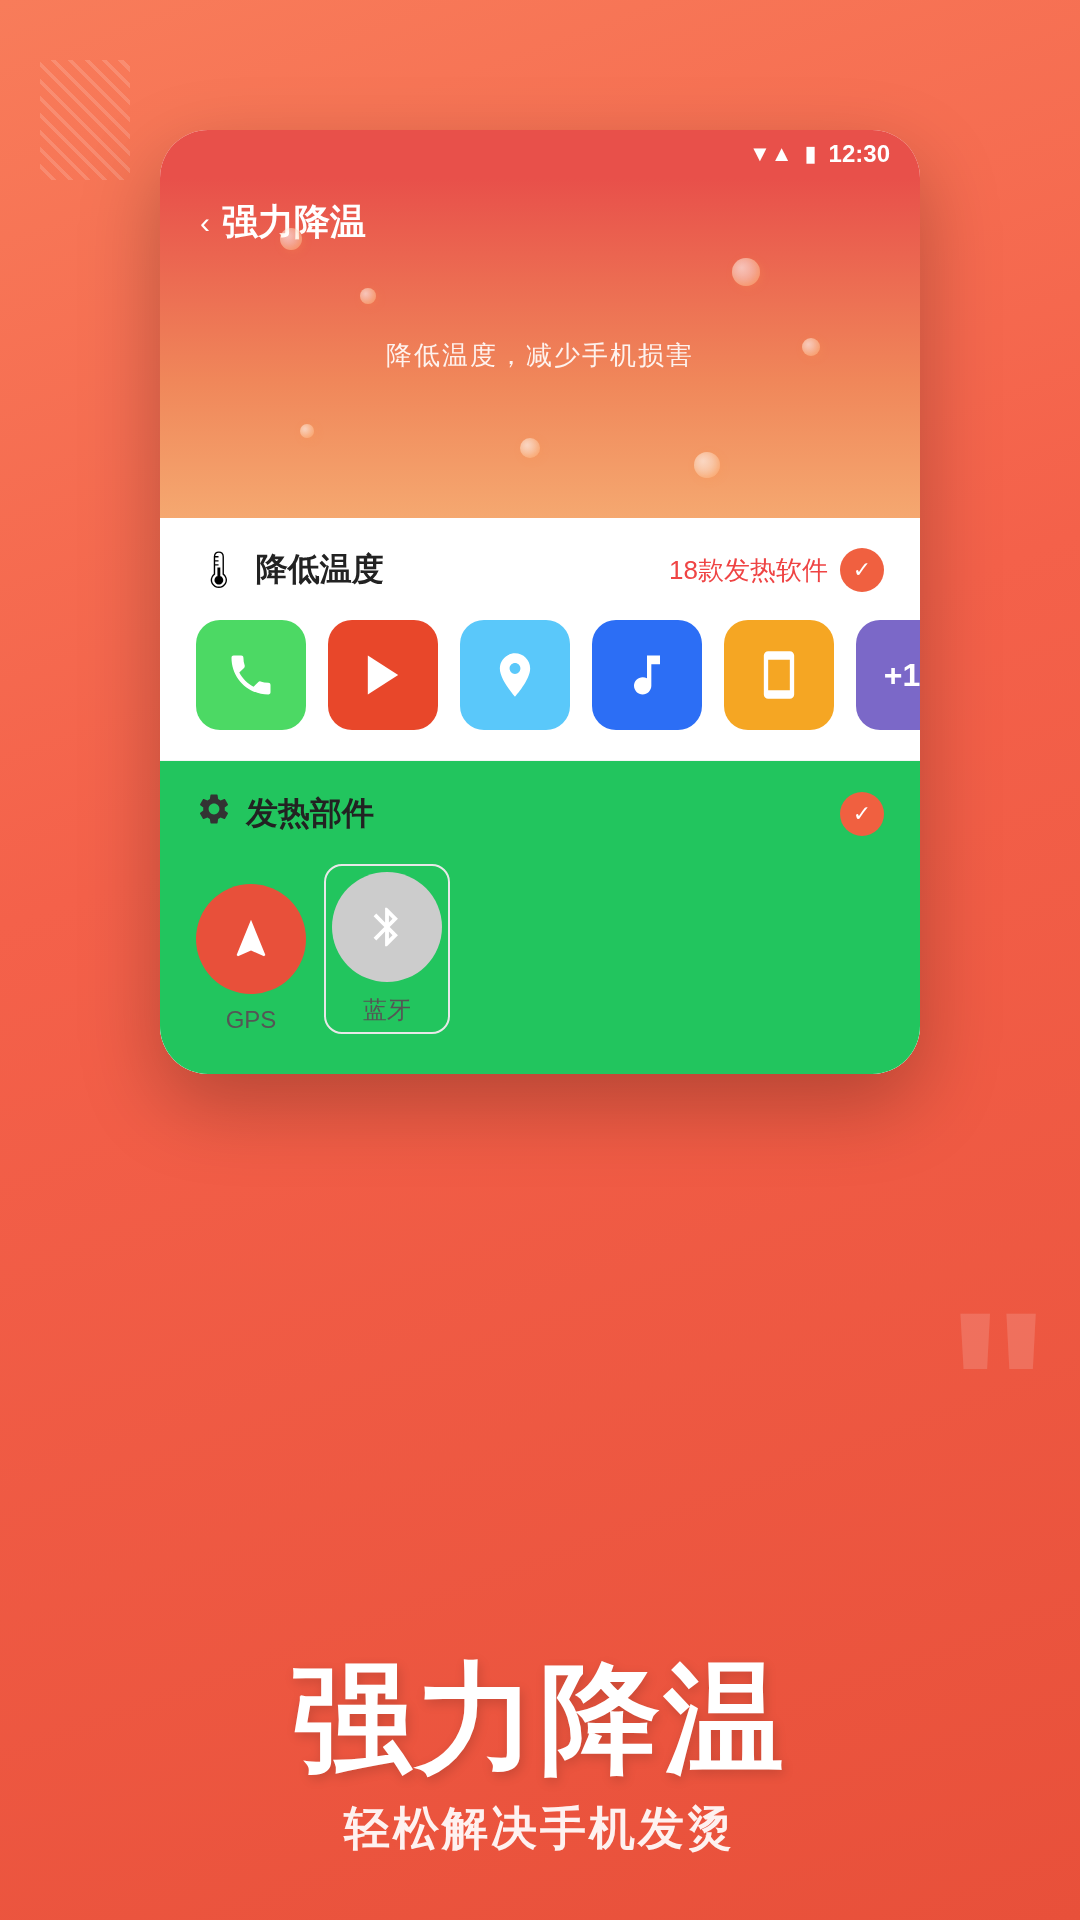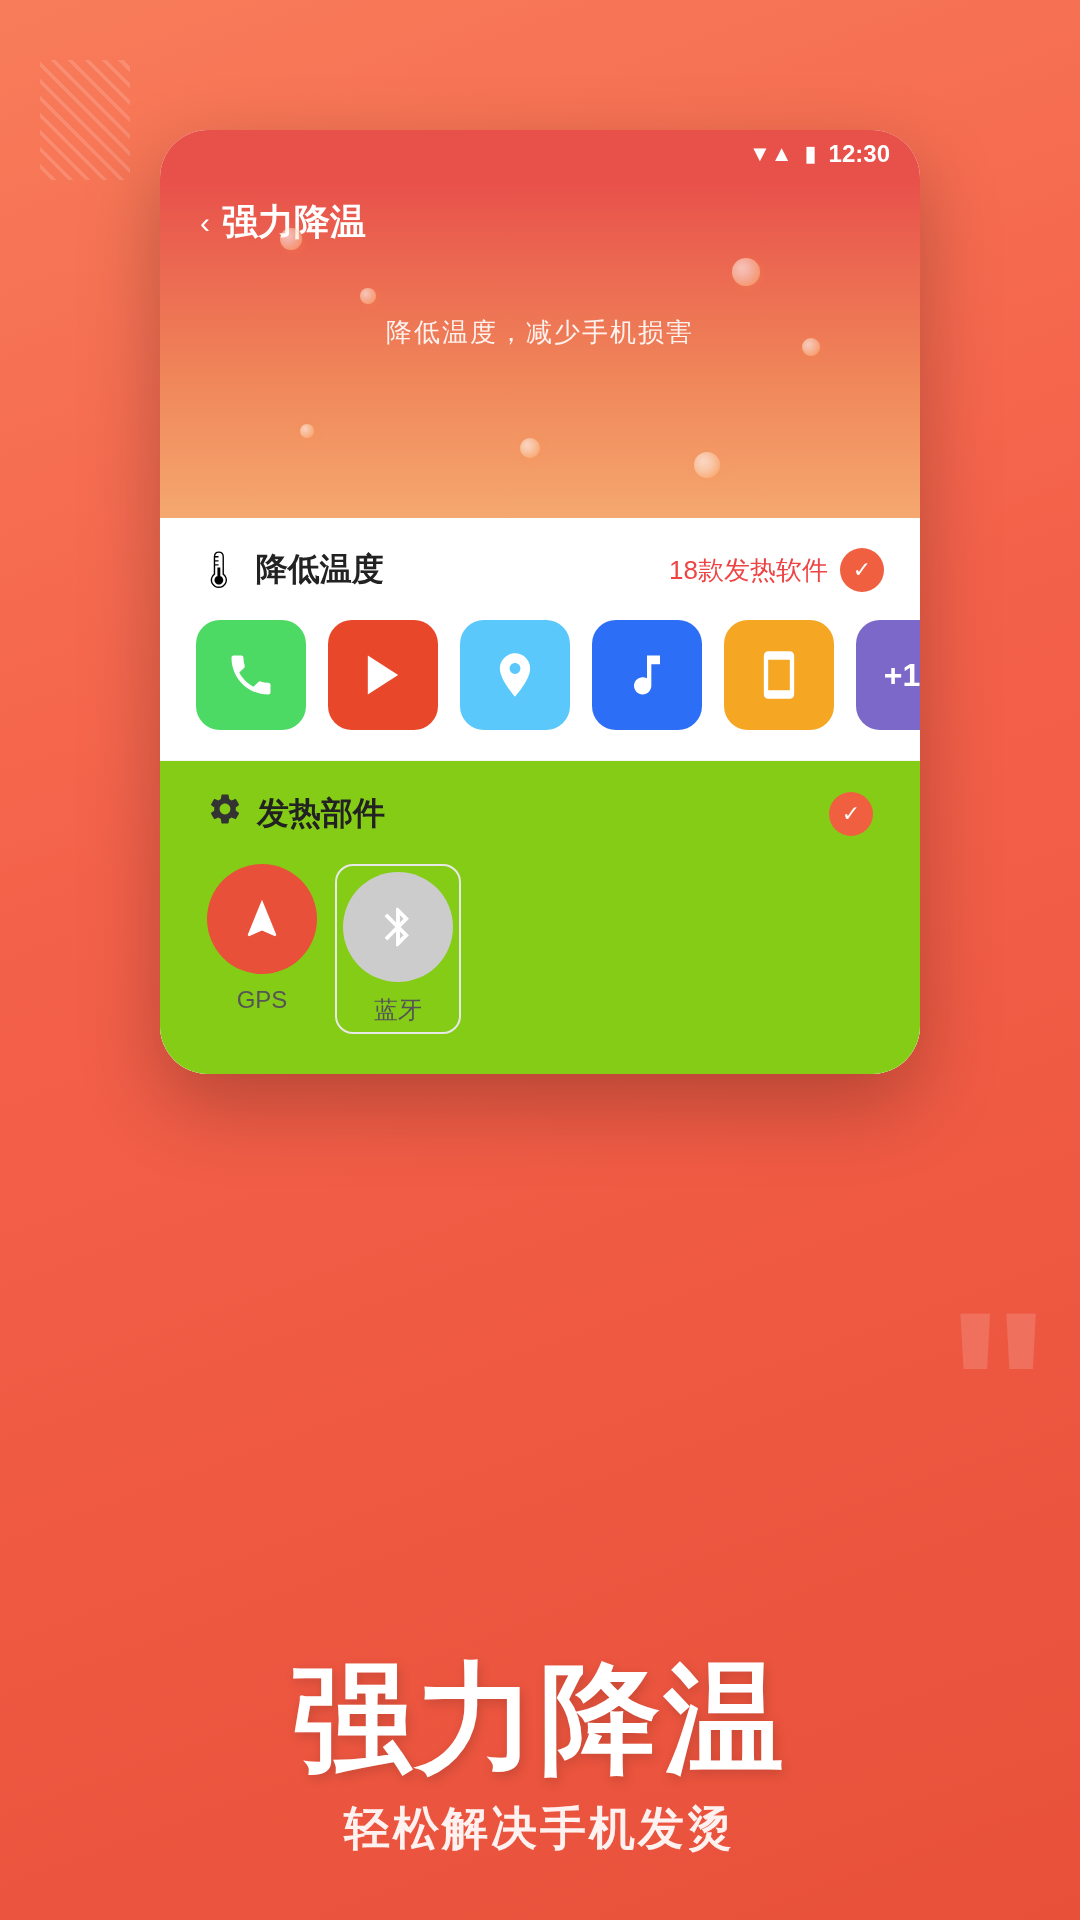--- a/index.html
+++ b/index.html
@@ -104,21 +104,21 @@
       font-weight: 300;
       line-height: 1;
     }
     .temp-unit {
       font-size: 50px;
       vertical-align: super;
     }
     .temp-desc {
       color: rgba(255,255,255,0.9);
       font-size: 26px;
-      margin-top: 8px;
+      margin-top: 31px;
       letter-spacing: 2px;
     }
 
     
     .bubble {
       position: absolute;
       border-radius: 50%;
       background: radial-gradient(circle at 35% 35%, rgba(255,255,255,0.6), rgba(255,220,180,0.3));
       box-shadow: inset -2px -2px 6px rgba(255,150,80,0.4), 2px 2px 8px rgba(255,150,80,0.2);
     }
@@ -205,29 +205,29 @@
 
     .app-icon.green { background: #4cd964; }
     .app-icon.orange-red { background: #e8472a; }
     .app-icon.cyan { background: #5ac8fa; }
     .app-icon.blue { background: #2c6ef5; }
     .app-icon.yellow { background: #f5a623; }
     .app-icon.purple { background: #7b68c8; font-size: 32px; }
 
     
     .section-card2 {
-      background: #84cc16;
-      padding: 30px 47px 40px;
+      background: #22c55e;
+      padding: 30px 36px 40px;
     }
 
     
     .comp-icons-row {
       display: flex;
       gap: 18px;
-      align-items: flex-start;
+      align-items: flex-end;
       margin-top: 24px;
     }
 
     .comp-icon-wrapper {
       display: flex;
       flex-direction: column;
       align-items: center;
       gap: 12px;
     }
 

